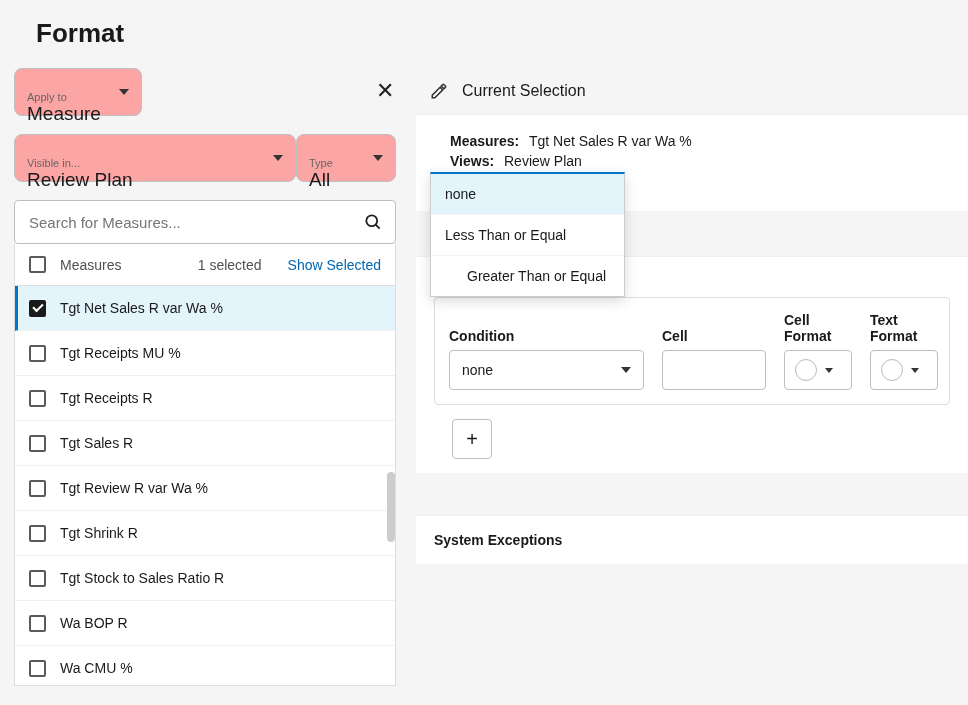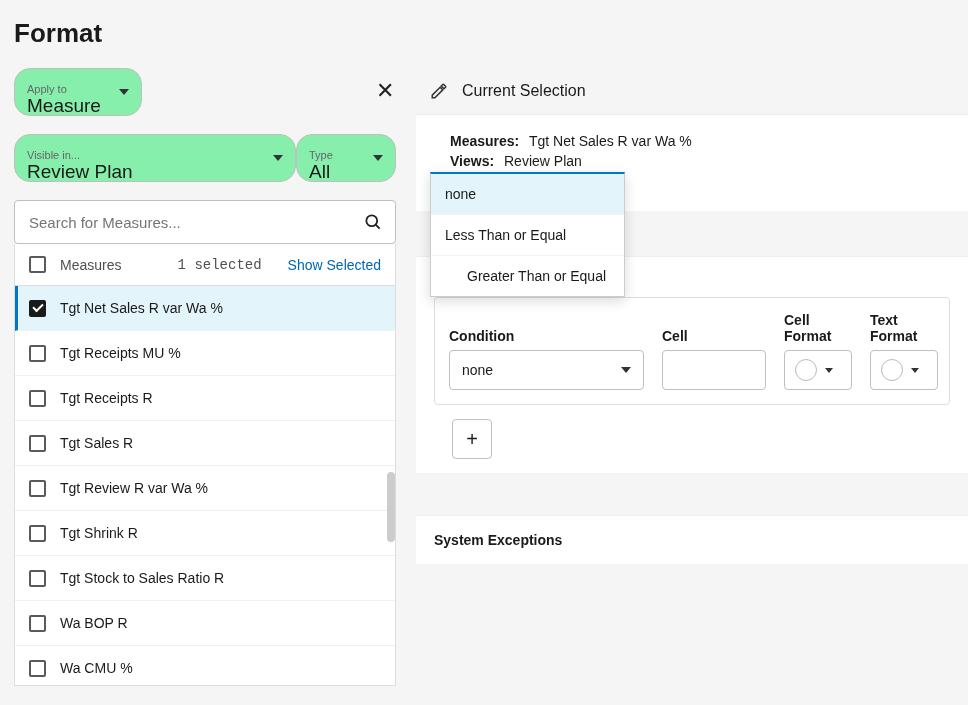--- a/index.html
+++ b/index.html
@@ -11,38 +11,39 @@
     font-size: 14px;
     width: 968px;
     height: 705px;
     overflow: hidden;
     position: relative;
   }
   .title {
     font-size: 26px;
     font-weight: 700;
     padding: 18px 14px 8px 14px;
+    margin-left: 22px;
   }
   .left-col {
     position: absolute;
     left: 14px;
     top: 68px;
     width: 382px;
   }
   .right-col {
     position: absolute;
     left: 416px;
     top: 78px;
     right: 0;
   }
   .select-box {
-    background: #86efac;
+    background: #fca5a5;
     border: 1px solid #bfbfbf;
-    border-radius: 16px;
-    padding: 14px 12px;
+    border-radius: 8px;
+    padding: 22px 12px;
     position: relative;
     cursor: pointer;
   }
   .select-label {
     font-size: 11px;
     color: #666;
   }
   .select-value {
     font-size: 19px;
     color: #1a1a1a;
@@ -89,21 +90,21 @@
     background: #fff;
     border: 1px solid #ddd;
     border-top: none;
     height: 42px;
     display: flex;
     align-items: center;
     padding: 0 14px;
     gap: 14px;
   }
   .measures-label { color: #505050; flex: 0 0 auto; }
-  .selected-count { color: #505050; margin-left: auto; margin-right: 12px; font-family: Liberation Mono, monospace; }
+  .selected-count { color: #505050; margin-left: auto; margin-right: 12px; }
   .show-selected { color: #0066b2; cursor: pointer; }
   .list-body {
     background: #fff;
     border-left: 1px solid #ddd;
     border-right: 1px solid #ddd;
     border-bottom: 1px solid #ddd;
     height: 400px;
     overflow-y: auto;
     position: relative;
   }

